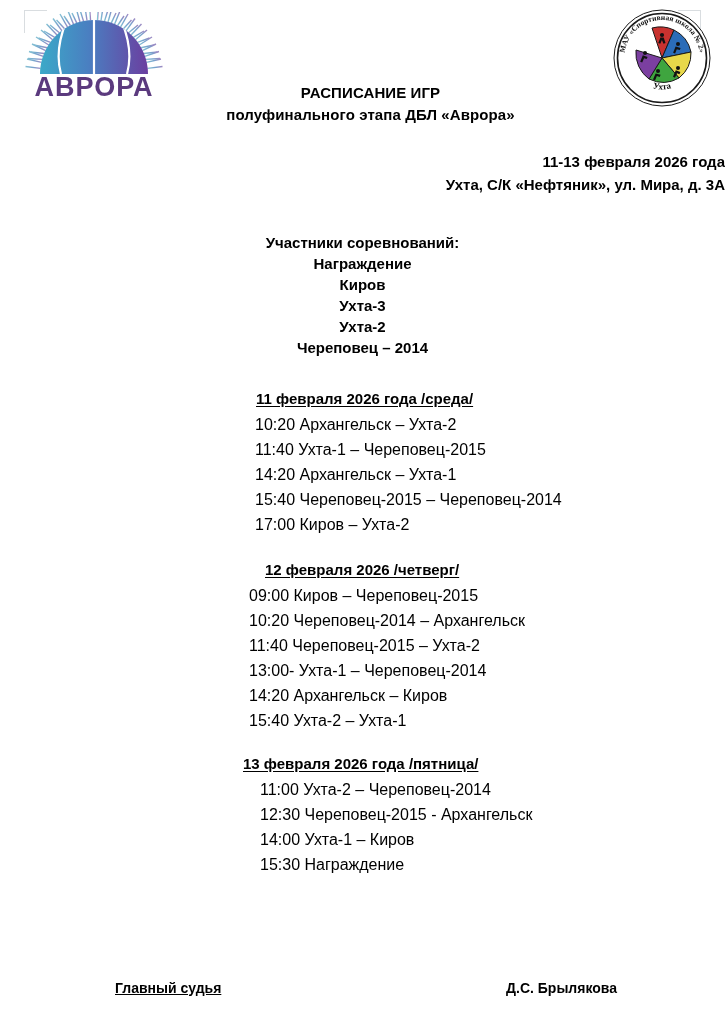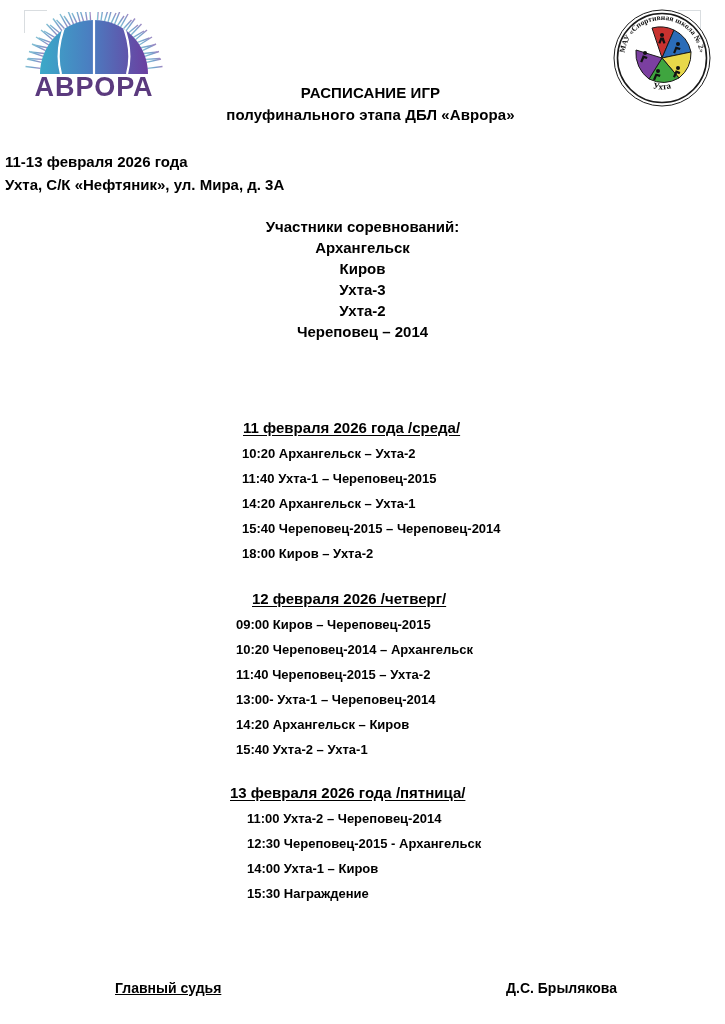--- a/index.html
+++ b/index.html
@@ -63,65 +63,66 @@
     font-weight: bold;
     line-height: 22px;
     letter-spacing: 0.1px;
   }
 
   .place-block {
     position: absolute;
     left: 5px;
     right: 0;
     top: 150px;
-    text-align: left;
+    text-align: right;
   }
   .place-line {
     font-size: 15px;
     font-weight: bold;
     line-height: 23px;
   }
 
   .participants-block {
     position: absolute;
     left: 0;
     right: 0;
-    top: 216px;
+    top: 232px;
     text-align: center;
   }
   .participants-title {
     font-size: 15px;
     font-weight: bold;
     line-height: 21px;
   }
   .participant-item {
     font-size: 15px;
     font-weight: bold;
     line-height: 21px;
   }
 
   
   .schedule {
     position: absolute;
     left: 0;
     right: 0;
-    top: 415px;
+    top: 386px;
+    padding-left: 13px;
   }
   .day-block { margin-bottom: 18px; }
   .day-header {
     font-size: 15px;
     font-weight: bold;
     line-height: 26px;
     text-decoration: underline;
     text-underline-offset: 2px;
     white-space: nowrap;
   }
   .game-line {
-    font-size: 13px;
-    font-weight: bold;
+    font-size: 16px;
+    font-weight: normal;
     line-height: 25px;
     white-space: nowrap;
   }
   .day-1 .day-header { padding-left: 243px; }
   .day-1 .game-line  { padding-left: 242px; }
   .day-2 { margin-top: 12px; }
   .day-2 .day-header { padding-left: 252px; margin-top: 20px; }
   .day-2 .game-line  { padding-left: 236px; }
   .day-3 { margin-top: 12px; }
   .day-3 .day-header { padding-left: 230px; }
@@ -288,36 +289,36 @@
     <div class="title-line">полуфинального этапа ДБЛ «Аврора»</div>
   </div>
 
   <div class="place-block">
     <div class="place-line">11-13 февраля 2026 года</div>
     <div class="place-line">Ухта, С/К «Нефтяник», ул. Мира, д. 3А</div>
   </div>
 
   <div class="participants-block">
     <div class="participants-title">Участники соревнований:</div>
-    <div class="participant-item">Архангельск</div>
+    <div class="participant-item">Награждение</div>
     <div class="participant-item">Киров</div>
     <div class="participant-item">Ухта-3</div>
     <div class="participant-item">Ухта-2</div>
     <div class="participant-item">Череповец – 2014</div>
   </div>
 
   <div class="schedule">
 
     <div class="day-block day-1">
       <div class="day-header">11 февраля 2026 года /среда/</div>
       <div class="game-line">10:20 Архангельск – Ухта-2</div>
       <div class="game-line">11:40 Ухта-1 – Череповец-2015</div>
       <div class="game-line">14:20 Архангельск – Ухта-1</div>
       <div class="game-line">15:40 Череповец-2015 – Череповец-2014</div>
-      <div class="game-line">18:00 Киров – Ухта-2</div>
+      <div class="game-line">17:00 Киров – Ухта-2</div>
     </div>
 
     <div class="day-block day-2">
       <div class="day-header">12 февраля 2026 /четверг/</div>
       <div class="game-line">09:00 Киров – Череповец-2015</div>
       <div class="game-line">10:20 Череповец-2014 – Архангельск</div>
       <div class="game-line">11:40 Череповец-2015 – Ухта-2</div>
       <div class="game-line">13:00- Ухта-1 – Череповец-2014</div>
       <div class="game-line">14:20 Архангельск – Киров</div>
       <div class="game-line">15:40 Ухта-2 – Ухта-1</div>

